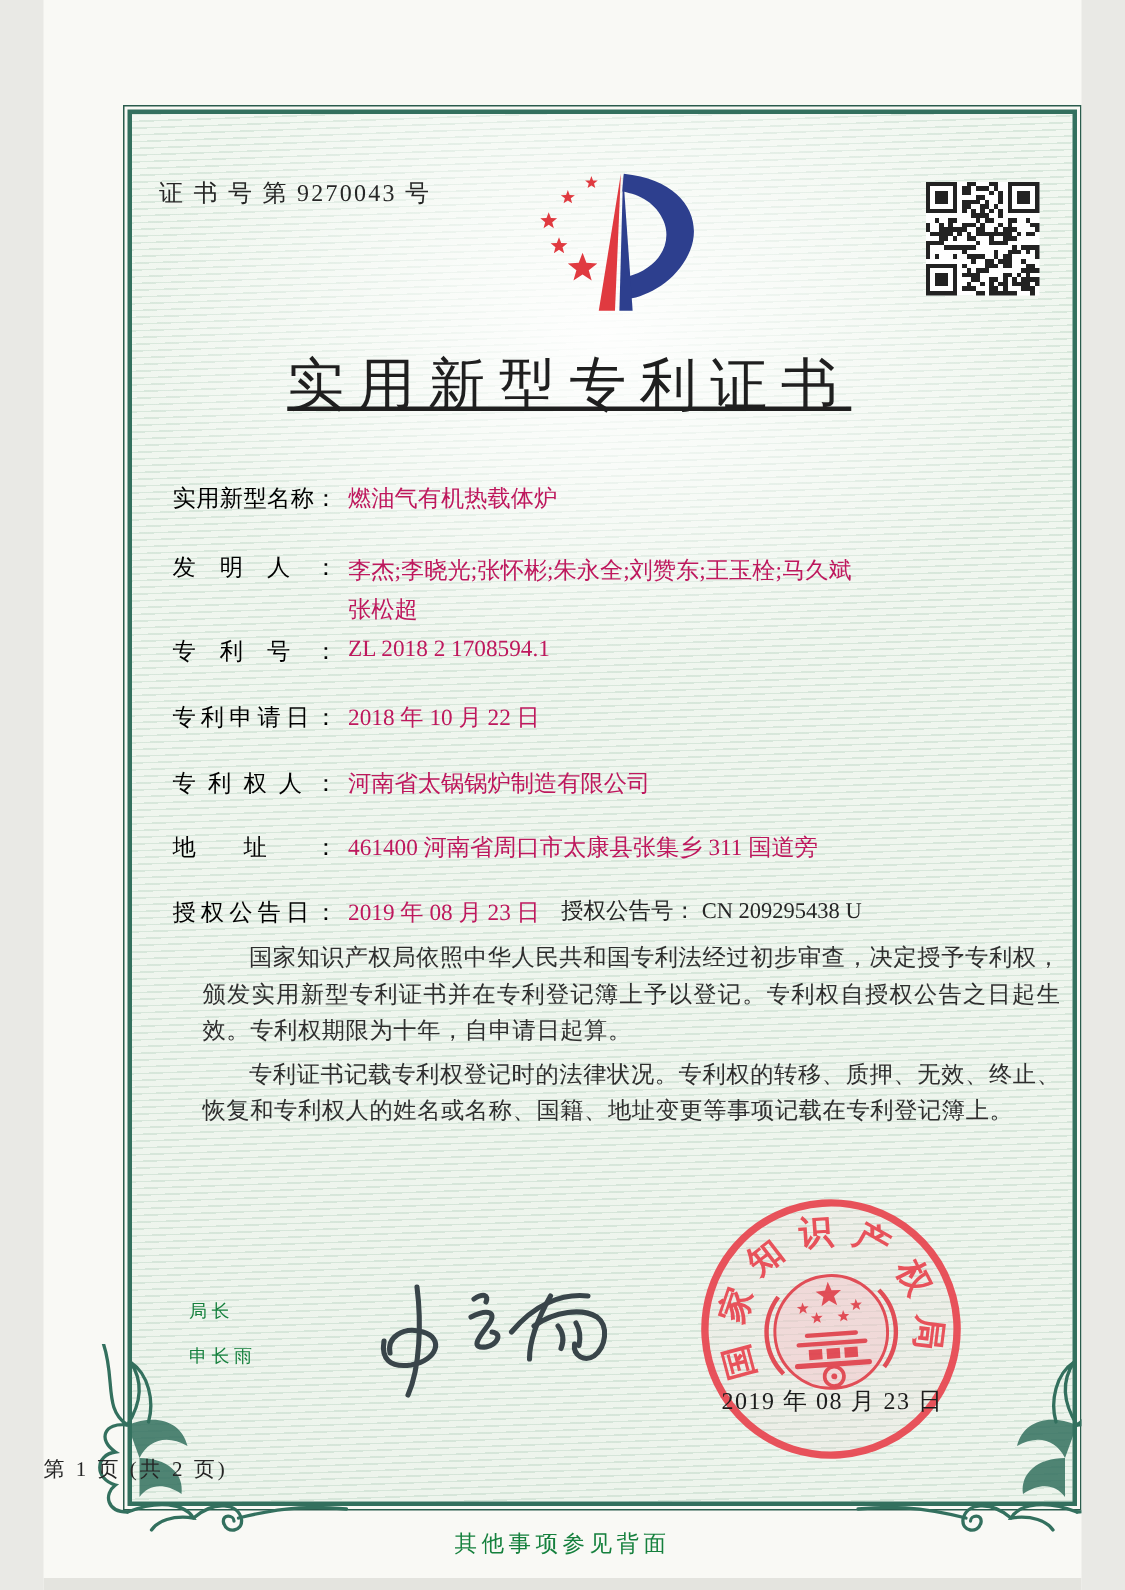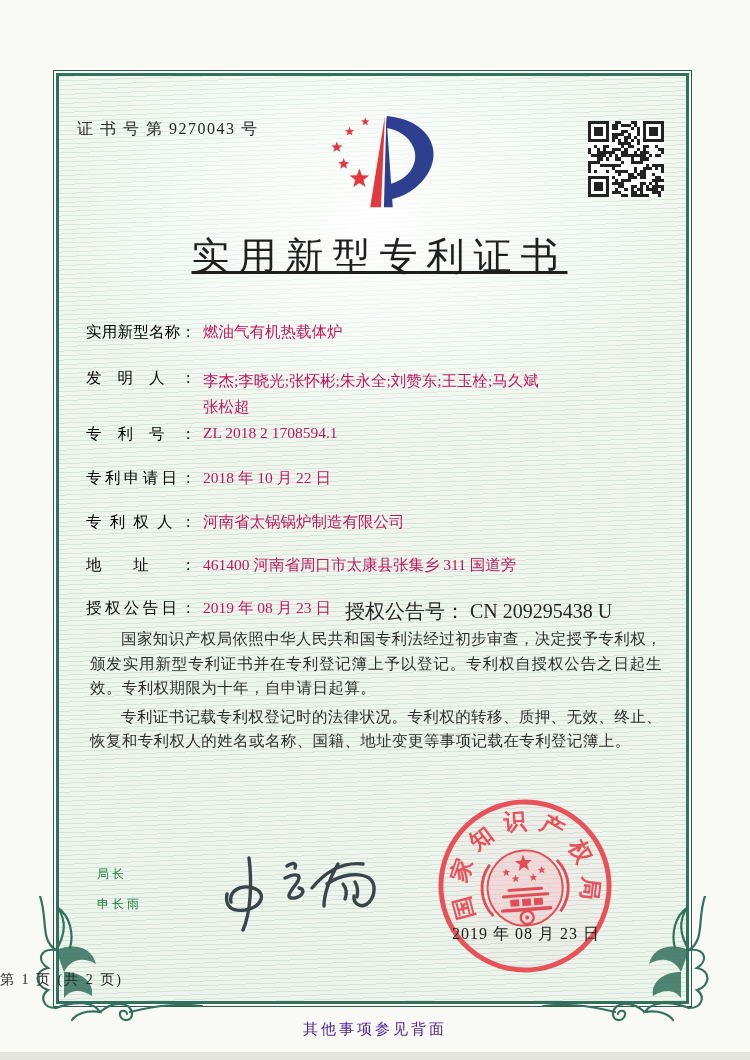--- a/index.html
+++ b/index.html
@@ -1,21 +1,21 @@
 <!DOCTYPE html>
 <html style="--green2: #33705e; --red: #e8454f; --blue: #2d3f8e; --lred: #e03a40;"><head>
 <meta charset="utf-8">
 <style>
   :root{
     --green:#33705e; --green2:#3f7f6a; --red:#e8454f; --red2:#e0404b;
     --blue:#2d3f8e; --lred:#e03a40; --ink:#262626;
   }
   html,body{margin:0;padding:0;background:#e9e9e5;}
   .page{
-    position:relative; width:750px; height:1060px; margin:0 auto;
+    position:relative; width:692px; height:1060px; margin:0 auto;
     background:#f9f9f5; overflow:hidden;
     font-family:"Liberation Serif","DejaVu Serif",serif; color:var(--ink);
   }
   
   .frame{
     position:absolute; left:53px; top:70px; width:639px; height:937px;
     border:1px solid #2a5c4d; padding:2px; box-sizing:border-box; z-index:1;
   }
   .frame-inner{
     width:100%; height:100%; box-sizing:border-box; border:3px solid var(--green2);
@@ -27,30 +27,30 @@
   .scan-bottom{position:absolute;left:0;right:0;bottom:0;height:8px;background:#e4e4df;z-index:0;}
   .cert-no{position:absolute;left:77px;top:119px;font-size:16px;letter-spacing:1.5px;z-index:3;}
   .logo{position:absolute;left:316px;top:110px;width:128px;height:108px;z-index:3;}
   .qr{position:absolute;left:588px;top:121px;width:76px;height:76px;z-index:3;}
   .title{position:absolute;left:0;right:0;top:231px;text-align:center;font-size:38px;
          letter-spacing:9px;padding-left:9px;z-index:3;color:#1f1f1f;text-decoration:underline;}
   .row{position:absolute;left:86px;display:flex;align-items:flex-start;font-size:15.5px;z-index:3;}
   .f-label{flex:0 0 110px;text-align:justify;text-align-last:justify;color:#000000;}
   .f-value{margin-left:7px;white-space:nowrap;color:#be185d;}
   .f-value .ln{display:block;line-height:26px;}
-  .pair2{position:absolute;left:345px;top:598px;font-size:20px;z-index:3;white-space:nowrap;}
-  .paras{position:absolute;left:90px;width:572px;top:627px;z-index:3;font-size:15.5px;
+  .pair2{position:absolute;left:345px;top:598px;font-size:15px;z-index:3;white-space:nowrap;}
+  .paras{position:absolute;left:106px;width:572px;top:627px;z-index:3;font-size:15.5px;
          line-height:24.5px;letter-spacing:.4px;color:#2e2e2e;text-align:justify;}
   .paras p{margin:0 0 4px 0;text-indent:2em;}
   .officer{position:absolute;left:97px;z-index:3;font-size:12px;letter-spacing:3px;color:#15803d;text-align:right;}
   .sig{position:absolute;left:205px;top:842px;width:190px;height:105px;z-index:3;}
   .seal{position:absolute;left:436px;top:797px;width:178px;height:178px;z-index:4;opacity:.92;transform:rotate(-4deg);}
   .seal-date{position:absolute;left:452px;top:924px;z-index:5;font-size:16px;letter-spacing:1px;color:#1c1c1c;}
   .page-info{position:absolute;left:0;right:0;top:971px;font-size:14px;letter-spacing:2px;z-index:3;}
-  .back-note{position:absolute;left:0;right:0;top:1020px;text-align:center;font-size:15px;letter-spacing:3px;color:#4c1d95;z-index:3;}
+  .back-note{position:absolute;left:0;right:0;top:1020px;text-align:center;font-size:15px;letter-spacing:3px;color:#15803d;z-index:3;}
   .orn{position:absolute;left:32px;top:896px;width:681px;height:130px;z-index:2;}
   svg text{font-family:"Liberation Serif","DejaVu Serif",serif;}
 </style>
 </head>
 <body>
 
 <div class="page">
 
   <div class="frame">
     <div class="frame-inner"></div>

